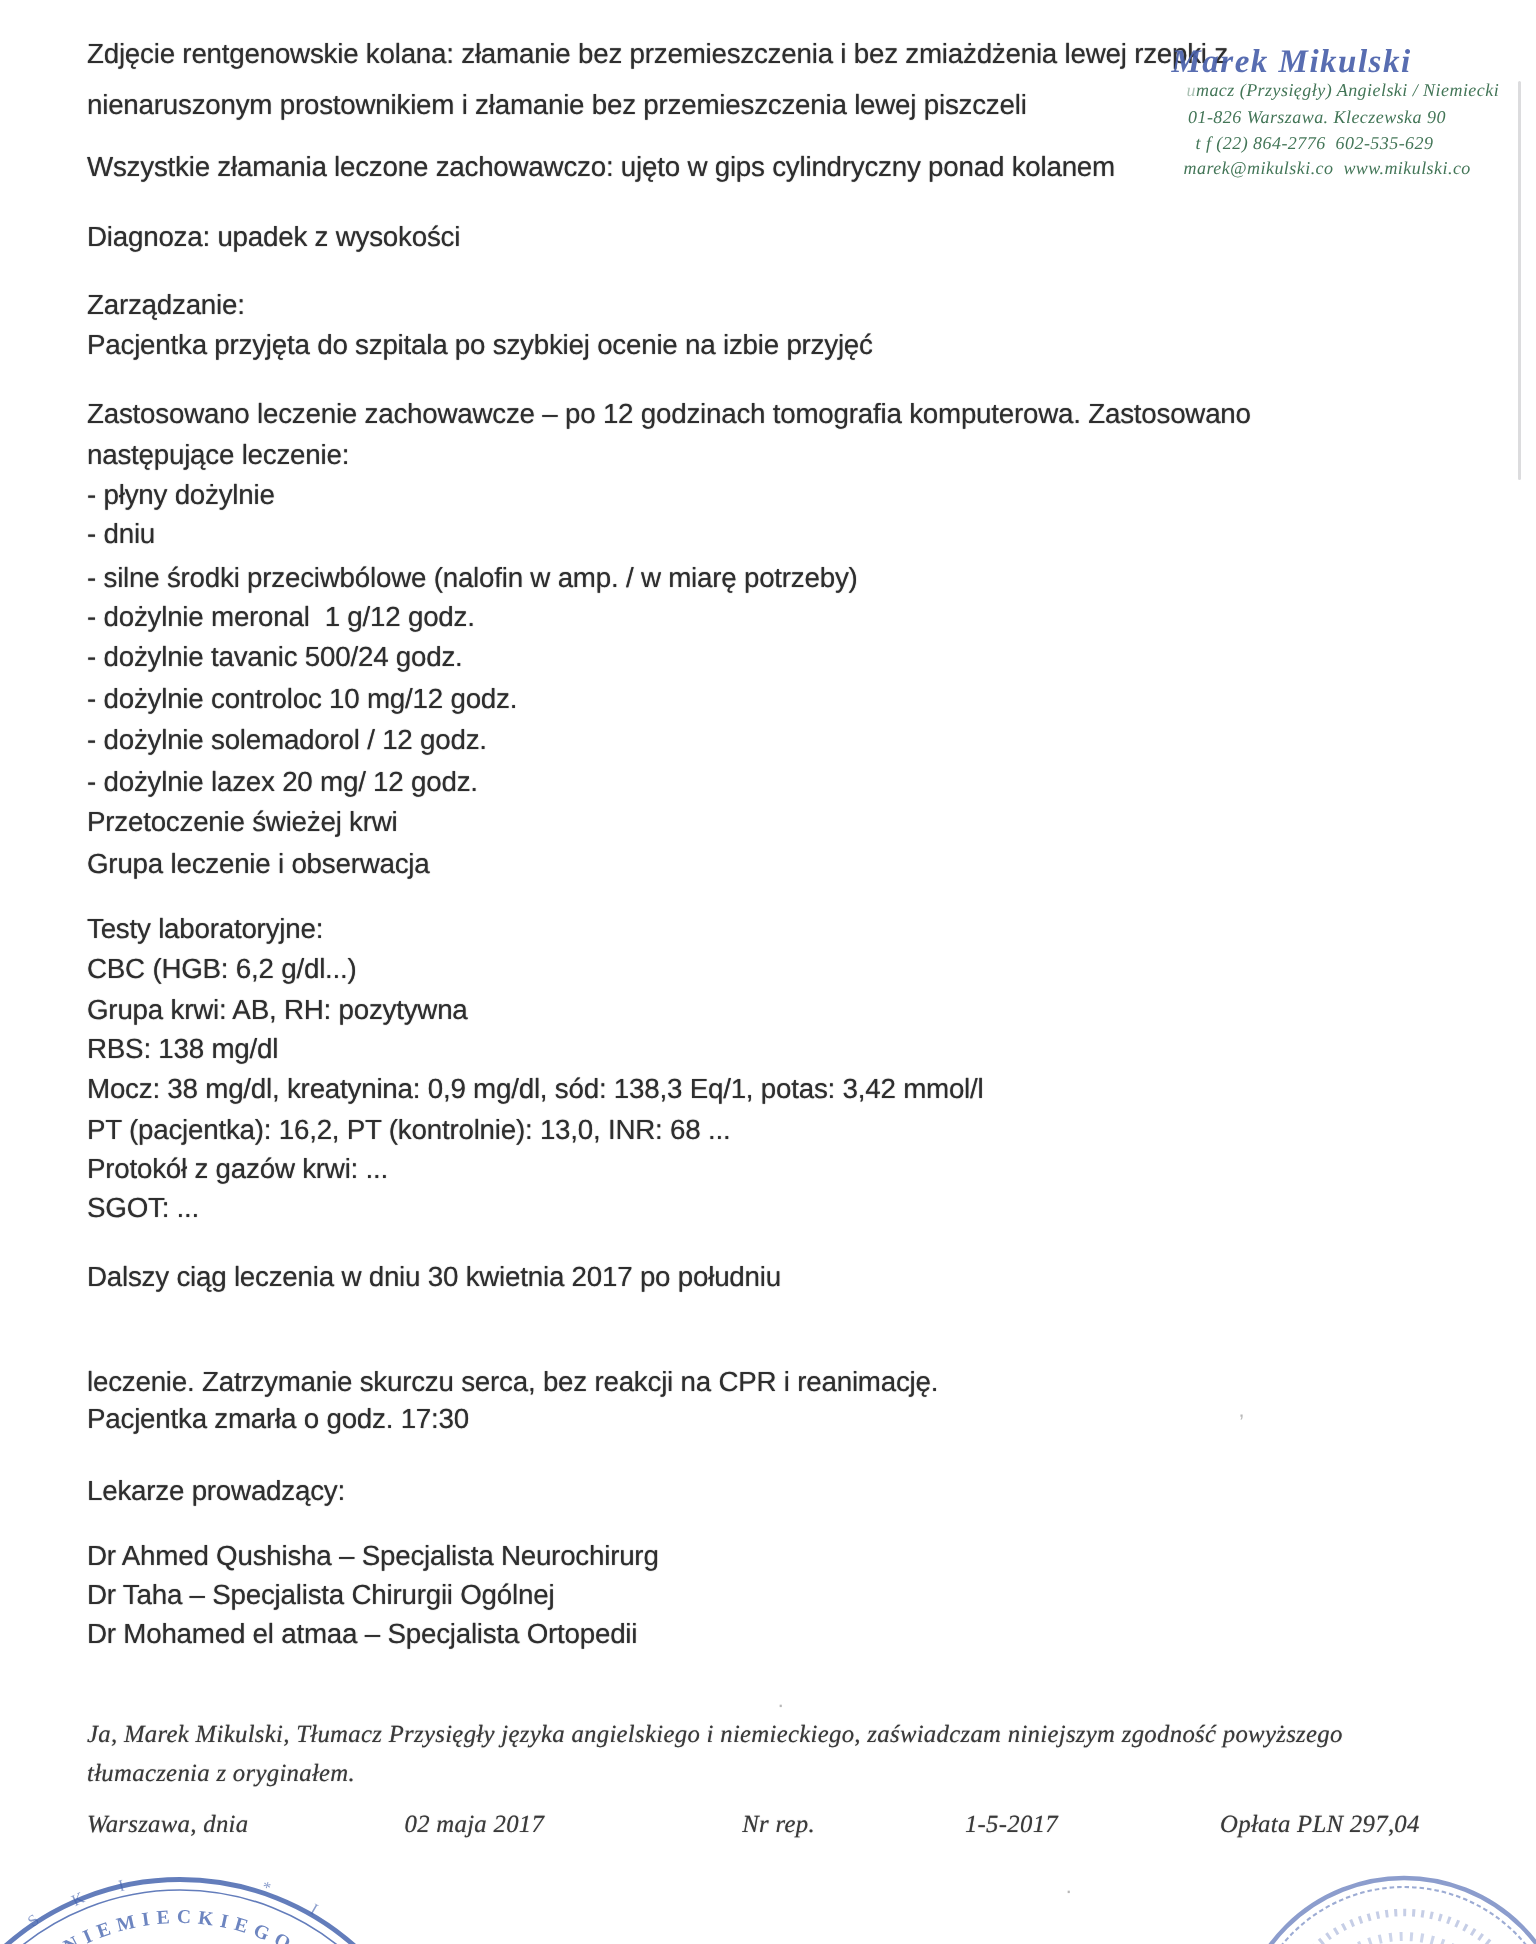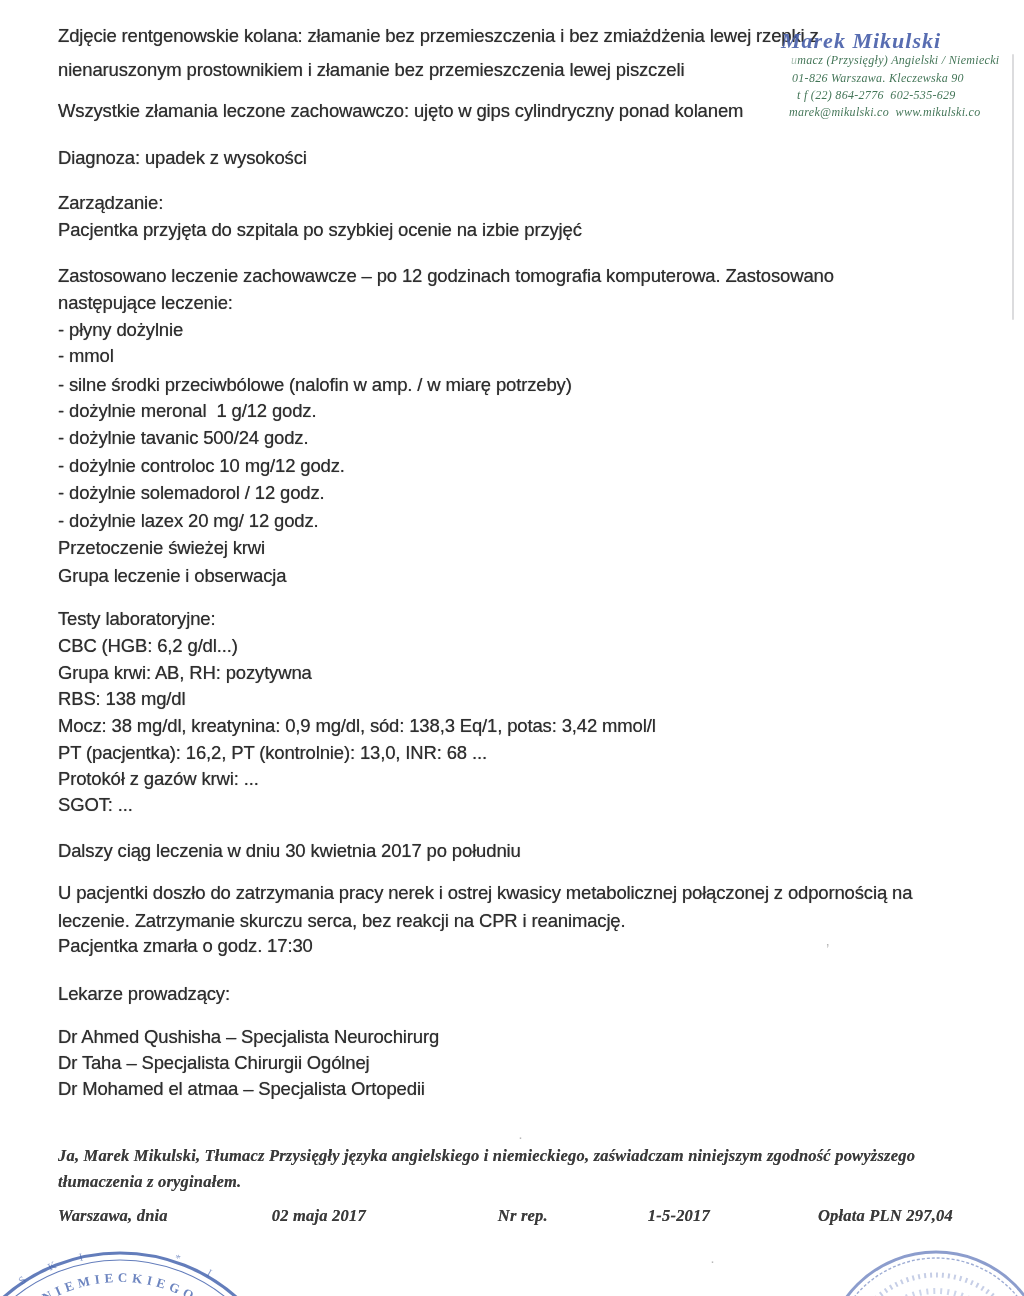--- a/index.html
+++ b/index.html
@@ -25,21 +25,20 @@
   .stamp-l3{left:748px;top:71px;}
   .stamp-l4{left:753px;top:88px;}
   .stamp-l5{left:745px;top:105px;}
   .stamp-l2::first-letter{opacity:.45;}
   
   .cert{
     position:absolute;left:58px;
     font-family:"Liberation Serif", serif;font-style:italic;
     font-size:16.5px;color:#3a3a3a;letter-spacing:.2px;white-space:pre;
     text-shadow:0 0 .6px rgba(58,58,58,.7);
-    font-weight:bold;
   }
   .dateline{display:flex;align-items:flex-end;gap:43px;}
   .dateline span{white-space:pre;}
   .gap-a{width:18px;} .gap-b{width:46px;} .gap-c{width:14px;} .gap-d{width:22px;}
   
   .seal{position:absolute;filter:blur(.4px);}
   .seal-left{left:-12px;top:1245px;}
   .seal-right{left:838px;top:1247px;}
   
   .vline{position:absolute;left:1012px;top:54px;width:2px;height:266px;background:#c9c9cd;opacity:.65;border-radius:1px;}
@@ -53,42 +52,41 @@
   <div class="t" style="top:25px">Zdjęcie rentgenowskie kolana: złamanie bez przemieszczenia i bez zmiażdżenia lewej rzepki z</div>
   <div class="t" style="top:59px">nienaruszonym prostownikiem i złamanie bez przemieszczenia lewej piszczeli</div>
   <div class="t" style="top:100px">Wszystkie złamania leczone zachowawczo: ujęto w gips cylindryczny ponad kolanem</div>
   <div class="t" style="top:147px">Diagnoza: upadek z wysokości</div>
   <div class="t" style="top:192px">Zarządzanie:</div>
   <div class="t" style="top:219px">Pacjentka przyjęta do szpitala po szybkiej ocenie na izbie przyjęć</div>
   <div class="t" style="top:265px">Zastosowano leczenie zachowawcze – po 12 godzinach tomografia komputerowa. Zastosowano</div>
   <div class="t" style="top:292px">następujące leczenie:</div>
 
   <div class="t" style="top:319px">- płyny dożylnie</div>
-  <div class="t" style="top:345px">- mmol</div>
+  <div class="t" style="top:345px">- dniu</div>
   <div class="t" style="top:374px">- silne środki przeciwbólowe (nalofin w amp. / w miarę potrzeby)</div>
   <div class="t" style="top:400px">- dożylnie meronal  1 g/12 godz.</div>
   <div class="t" style="top:427px">- dożylnie tavanic 500/24 godz.</div>
   <div class="t" style="top:455px">- dożylnie controloc 10 mg/12 godz.</div>
   <div class="t" style="top:482px">- dożylnie solemadorol / 12 godz.</div>
   <div class="t" style="top:510px">- dożylnie lazex 20 mg/ 12 godz.</div>
   <div class="t" style="top:537px">Przetoczenie świeżej krwi</div>
   <div class="t" style="top:565px">Grupa leczenie i obserwacja</div>
 
   <div class="t" style="top:608px">Testy laboratoryjne:</div>
   <div class="t" style="top:635px">CBC (HGB: 6,2 g/dl...)</div>
   <div class="t" style="top:662px">Grupa krwi: AB, RH: pozytywna</div>
   <div class="t" style="top:688px">RBS: 138 mg/dl</div>
   <div class="t" style="top:715px">Mocz: 38 mg/dl, kreatynina: 0,9 mg/dl, sód: 138,3 Eq/1, potas: 3,42 mmol/l</div>
   <div class="t" style="top:742px">PT (pacjentka): 16,2, PT (kontrolnie): 13,0, INR: 68 ...</div>
   <div class="t" style="top:768px">Protokół z gazów krwi: ...</div>
   <div class="t" style="top:794px">SGOT: ...</div>
 
   <div class="t center" style="top:840px">Dalszy ciąg leczenia w dniu 30 kwietnia 2017 po południu</div>
 
-  <div class="t" style="top:882px">U pacjentki doszło do zatrzymania pracy nerek i ostrej kwasicy metabolicznej połączonej z odpornością na</div>
   <div class="t" style="top:910px">leczenie. Zatrzymanie skurczu serca, bez reakcji na CPR i reanimację.</div>
   <div class="t" style="top:935px">Pacjentka zmarła o godz. 17:30</div>
 
   <div class="t" style="top:983px">Lekarze prowadzący:</div>
   <div class="t" style="top:1026px">Dr Ahmed Qushisha – Specjalista Neurochirurg</div>
   <div class="t" style="top:1052px">Dr Taha – Specjalista Chirurgii Ogólnej</div>
   <div class="t" style="top:1078px">Dr Mohamed el atmaa – Specjalista Ortopedii</div>
 
   <div class="cert" style="top:1146px">Ja, Marek Mikulski, Tłumacz Przysięgły języka angielskiego i niemieckiego, zaświadczam niniejszym zgodność powyższego</div>
   <div class="cert" style="top:1172px">tłumaczenia z oryginałem.</div>

